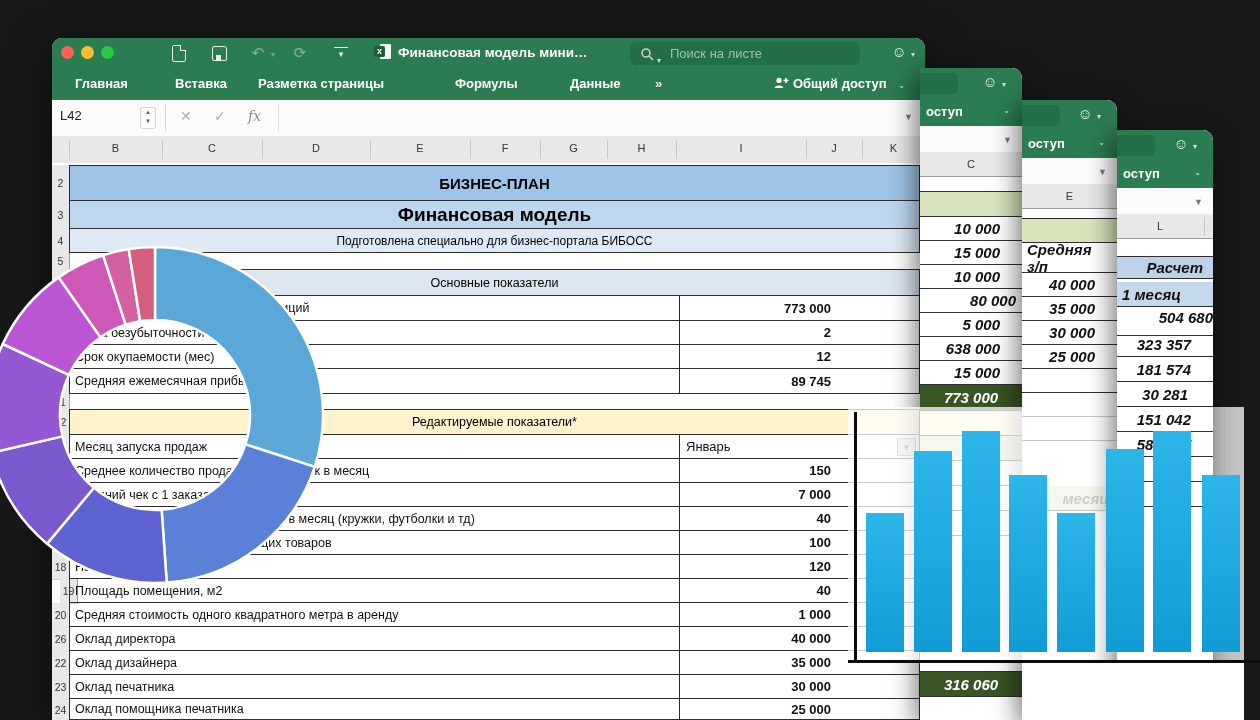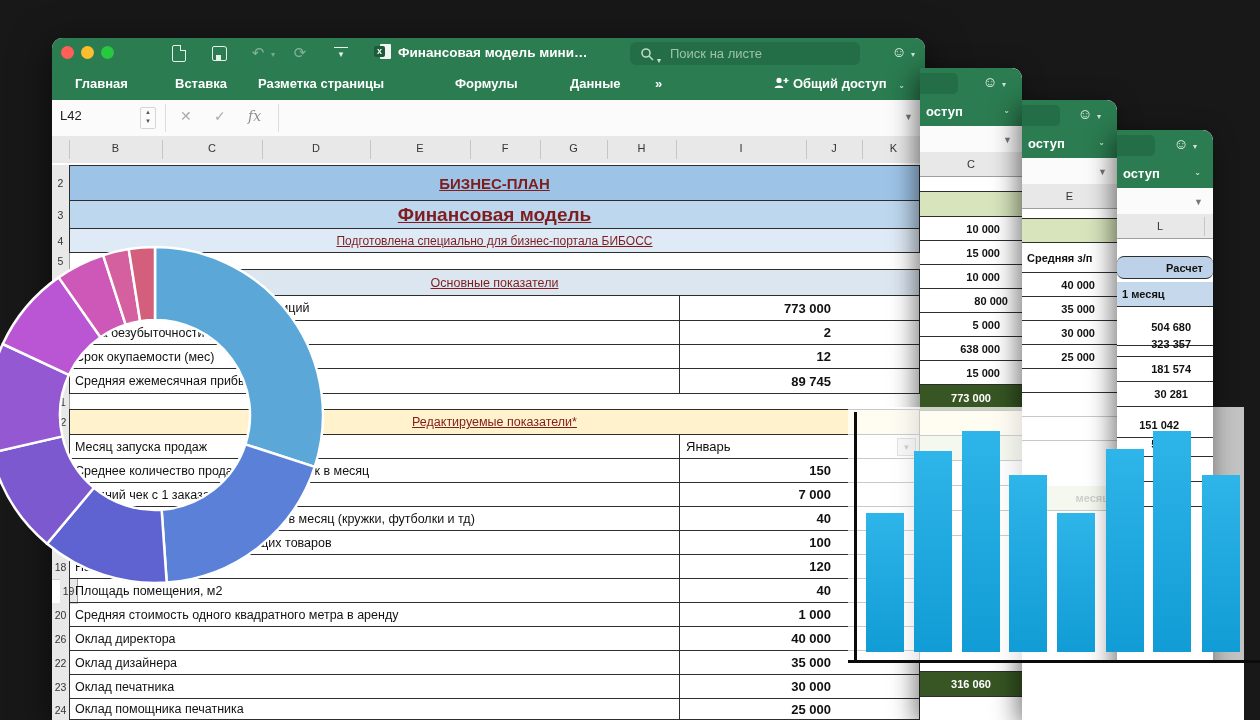--- a/index.html
+++ b/index.html
@@ -49,35 +49,35 @@
   .srow .lbl{position:absolute;left:0;top:0;bottom:0;width:609px;padding-left:5px;font-size:12.5px;color:#111;
              display:flex;align-items:center;white-space:nowrap;overflow:hidden;}
   .srow .val{position:absolute;left:609px;top:0;bottom:0;right:0;border-left:1px solid #2e2e2e;font-size:13px;font-weight:600;color:#111;
              display:flex;align-items:center;justify-content:flex-end;padding-right:88px;box-sizing:border-box;}
   .srow .val.txt{justify-content:flex-start;padding-left:6px;font-weight:400;}
   .t1{background:#9dc3e6;font-weight:bold;font-size:15px;}
   .t2{background:#bdd7ee;font-weight:600;font-size:19px;}
   .t3{background:#deeaf6;font-size:12px;}
   .sec{background:#dce6f1;font-size:12.5px;}
   .secy{background:#fff2cc;font-size:12.5px;}
-  .ctr{display:flex;align-items:center;justify-content:center;color:#7f1d1d;height:100%;text-decoration:underline;}
+  .ctr{display:flex;align-items:center;justify-content:center;color:#000000;height:100%;}
   .dd{position:absolute;right:3px;top:3px;width:17px;height:16px;background:#e3e3e3;border:1px solid #8a8a8a;
       font-size:8px;color:#333;display:flex;align-items:center;justify-content:center;}
   
   .cwin{position:absolute;background:#fff;border-radius:0 10px 0 0;box-shadow:-4px 6px 26px rgba(0,0,0,.55);overflow:hidden;}
   .cw-title{position:absolute;left:0;top:0;width:100%;height:30px;background:#2b7c50;border-radius:0 10px 0 0;}
   .cw-sb{position:absolute;left:0;top:5px;width:38px;height:21px;background:#246e47;border-radius:0 5px 5px 0;}
   .cw-smile{position:absolute;right:16px;top:5px;color:#eaf3ec;font-size:15px;}
   .cw-ribbon{position:absolute;left:0;top:30px;width:100%;height:28px;background:#2b7c50;color:#fff;font-size:13px;font-weight:bold;}
   .cw-fbar{position:absolute;left:0;top:58px;width:100%;height:26px;background:#fbfbfb;border-bottom:1px solid #c8c8c8;}
   .cw-fbar .enddd{position:absolute;right:10px;top:9px;color:#777;font-size:9px;}
   .cw-colh{position:absolute;left:0;top:84px;width:100%;height:24px;background:#e8e8e8;border-bottom:1px solid #9f9f9f;
            font-size:11px;color:#333;display:flex;align-items:center;justify-content:center;}
   .cw-cell{position:absolute;left:0;width:100%;box-sizing:border-box;border-bottom:1px solid #2e2e2e;
-           font-size:11px;font-weight:600;color:#111;display:flex;align-items:center;justify-content:flex-end;}
+           font-size:15px;font-weight:600;color:#111;display:flex;align-items:center;justify-content:flex-end;font-style:italic;}
   .cw-cell.ft{border-top:1px solid #2e2e2e;}
   .cg{background:#d7e4bc;}
   .cy{background:#fff2cc;}
   .cdark{background:#375623;color:#fff;justify-content:center !important;padding:0 !important;}
   .cfaint{color:rgba(50,50,50,.5);}
   .chead{justify-content:flex-start !important;font-weight:bold;}
   .cbh{background:#bdd2e8;font-weight:bold;}
   .cbh2{background:#c6d9ec;font-weight:bold;justify-content:flex-start !important;}
   .cgh{background:#d7e4bc;color:#444;font-weight:bold;}
   
@@ -305,21 +305,21 @@
         <span class="caret" style="position:absolute;right:12px;top:8px">⌄</span>
       </div>
       <div class="cw-fbar">
         <span class="enddd">▼</span>
       </div>
       <div class="cw-colh">C</div>
       <div class="cw-cell ft cg" style="top: 123px; height: 26px; padding-right: 22px;"></div>
       <div class="cw-cell" style="top: 149px; height: 24px; padding-right: 22px;">10 000</div>
       <div class="cw-cell" style="top: 173px; height: 24px; padding-right: 22px;">15 000</div>
       <div class="cw-cell" style="top: 197px; height: 24px; padding-right: 22px;">10 000</div>
-      <div class="cw-cell" style="top: 221px; height: 24px; padding-right: 14px;">80 000</div>
+      <div class="cw-cell" style="top: 221px; height: 24px; padding-right: 6px;">80 000</div>
       <div class="cw-cell" style="top: 245px; height: 24px; padding-right: 22px;">5 000</div>
       <div class="cw-cell" style="top: 269px; height: 24px; padding-right: 22px;">638 000</div>
       <div class="cw-cell" style="top: 293px; height: 24px; padding-right: 22px;">15 000</div>
       <div class="cw-cell cdark" style="top: 317px; height: 26px; padding-right: 22px;">773 000</div>
       <div class="cw-cell cy" style="top: 343px; height: 25px; padding-right: 22px;"></div>
       <div class="cw-cell cg" style="top: 368px; height: 25px; padding-right: 22px;"></div>
       <div class="cw-cell cfaint" style="top: 393px; height: 25px; padding-right: 22px;">6</div>
       <div class="cw-cell cfaint" style="top: 418px; height: 25px; padding-right: 22px;">40</div>
       <div class="cw-cell cfaint" style="top: 443px; height: 25px; padding-right: 22px;">13</div>
       <div class="cw-cell ft cdark" style="top: 603px; height: 26px; z-index: 7;">316 060</div>
@@ -355,27 +355,27 @@
         <div class="cw-smile">☺ <span class="caret">▾</span></div>
       </div>
       <div class="cw-ribbon">
         <span style="position:absolute;left:6px;top:6px">оступ</span>
         <span class="caret" style="position:absolute;right:12px;top:8px">⌄</span>
       </div>
       <div class="cw-fbar">
         <span class="enddd">▼</span>
       </div>
       <div class="cw-colh" style="justify-content: flex-start; padding-left: 40px;">L<div class="coltick" style="left: 87px; top: 3px;"></div></div>
-      <div class="cw-cell ft cbh" style="top: 126px; height: 23px; padding-right: 10px; border-radius: 7px;">Расчет</div>
+      <div class="cw-cell ft cbh" style="top: 126px; height: 23px; padding-right: 10px;">Расчет</div>
       <div class="cw-cell cbh2" style="top: 152px; height: 25px; padding-right: 22px; padding-left: 5px;">1 месяц</div>
-      <div class="cw-cell" style="top: 179px; height: 37px; padding-right: 22px;">504 680</div>
+      <div class="cw-cell" style="top: 169px; height: 37px; ">504 680</div>
       <div class="cw-cell" style="top: 202px; height: 25px; padding-right: 22px;">323 357</div>
       <div class="cw-cell" style="top: 227px; height: 25px; padding-right: 22px;">181 574</div>
       <div class="cw-cell" style="top: 252px; height: 25px; padding-right: 25px;">30 281</div>
-      <div class="cw-cell" style="top: 283px; height: 25px; padding-right: 34px;">151 042</div>
+      <div class="cw-cell" style="top: 277px; height: 25px; padding-right: 22px;">151 042</div>
       <div class="cw-cell" style="top: 302px; height: 25px; padding-right: 22px;">582 357</div>
       <div class="cw-cell" style="top: 327px; height: 25px; padding-right: 22px;"></div>
       <div class="cw-cell" style="top: 352px; height: 25px; padding-right: 22px;"></div>
     </div>
     <div class="bar" style="left: 866px; top: 512.77px; height: 139.23px;"></div>
     <div class="bar" style="left: 914px; top: 450.89px; height: 201.11px;"></div>
     <div class="bar" style="left: 962px; top: 431px; height: 221px;"></div>
     <div class="bar" style="left: 1009px; top: 475.2px; height: 176.8px;"></div>
     <div class="bar" style="left: 1057px; top: 512.77px; height: 139.23px;"></div>
     <div class="bar" style="left: 1106px; top: 448.68px; height: 203.32px;"></div>

